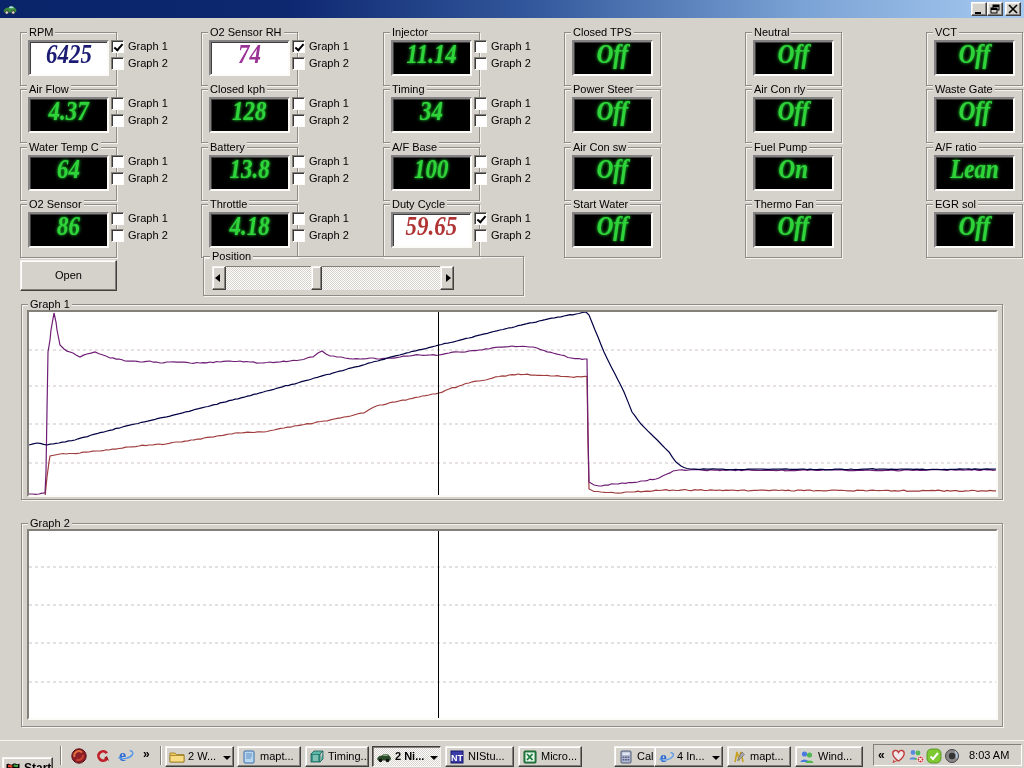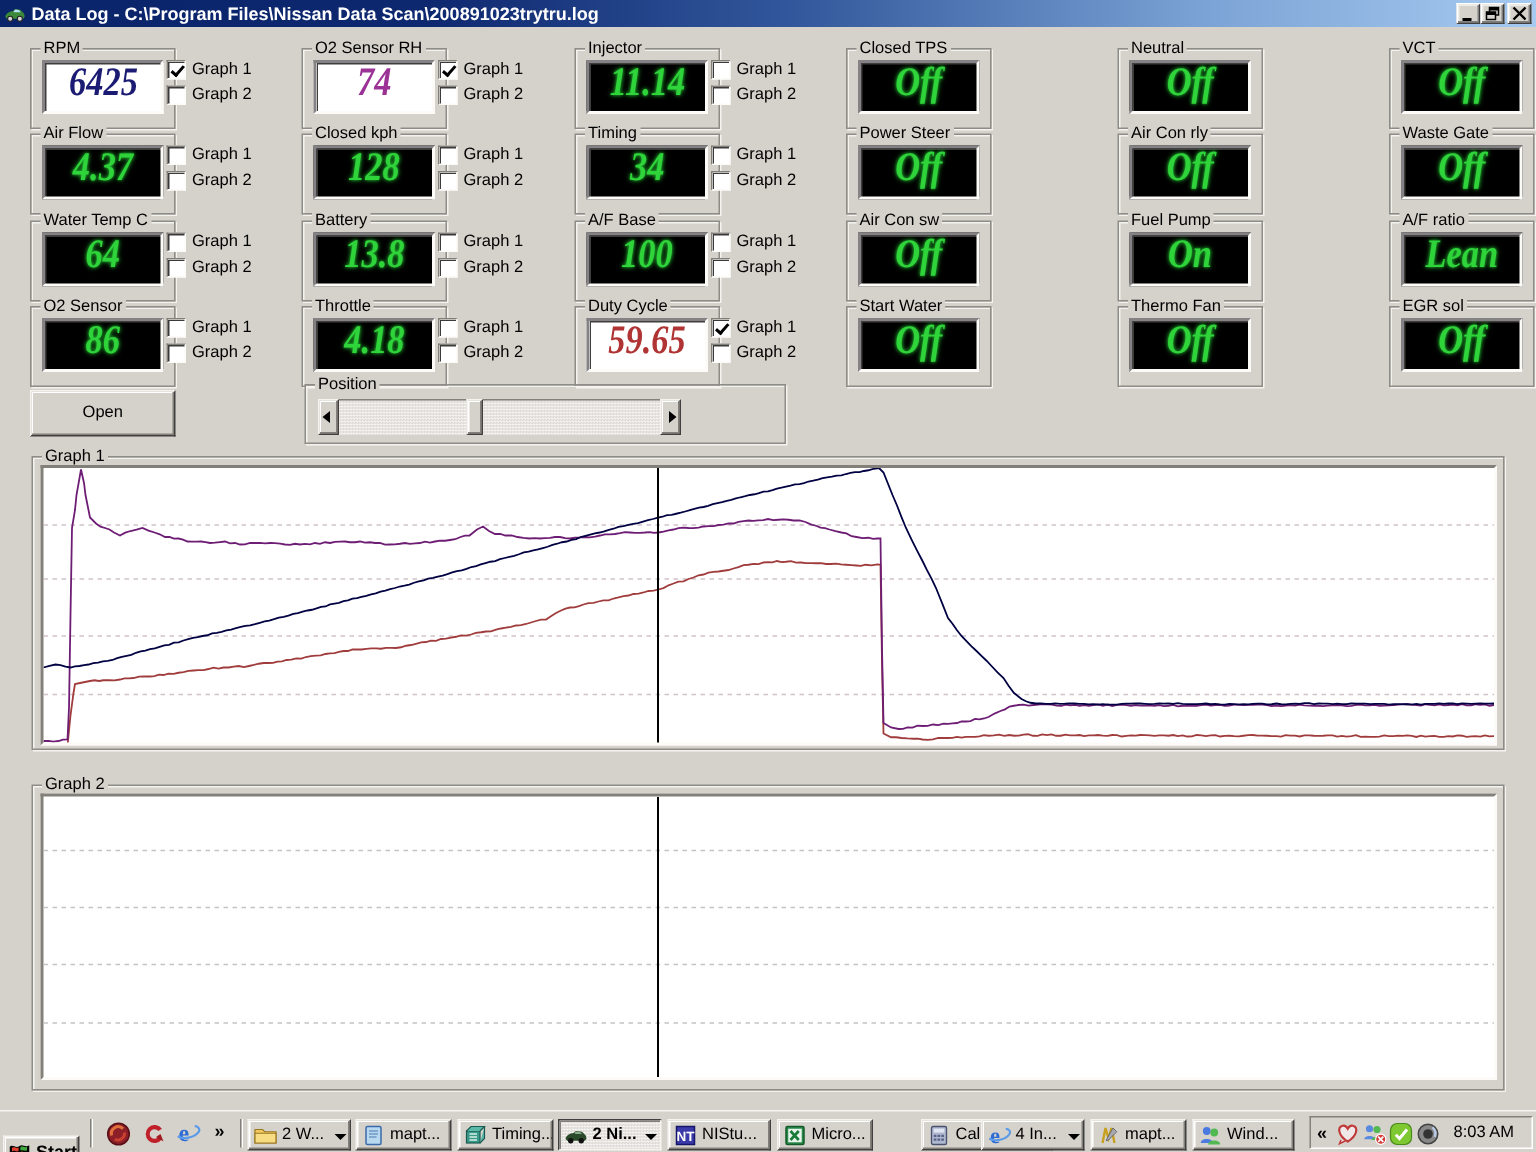--- a/index.html
+++ b/index.html
@@ -102,21 +102,20 @@
 </head>
 <body>
 <div id="screen">
   <div id="titlebar">
     <svg class="ticon" viewBox="0 0 14 14">
       <path d="M0.5 9 C1.5 6.5 3.5 5.5 5.5 5.5 L7 4 L10.5 4.5 L13 7 L13.5 9 L12.5 10.5 L1.5 10.5 Z" fill="#3a8a3a"></path>
       <circle cx="3.8" cy="10.5" r="1.7" fill="#d8d8d8" stroke="#222" stroke-width="0.7"></circle>
       <circle cx="10.2" cy="10.5" r="1.7" fill="#d8d8d8" stroke="#222" stroke-width="0.7"></circle>
       <path d="M6 5.5 L7.5 4.3 L9.8 4.8 L10.8 6.2 L6.5 6.2 Z" fill="#b8e0f8"></path>
     </svg>
-    <span class="ttext">Data Log - C:\Program Files\Nissan Data Scan\200891023trytru.log</span>
     <div class="tbtn" style="left:971px"><svg width="14" height="12" viewBox="0 0 14 12">
           <rect x="3" y="9" width="6" height="2" fill="#000"></rect>
         </svg></div>
     <div class="tbtn" style="left:987px"><svg width="14" height="12" viewBox="0 0 14 12">
           <rect x="5" y="2" width="6" height="5" fill="none" stroke="#000" stroke-width="1"></rect>
           <rect x="5" y="2" width="6" height="2" fill="#000"></rect>
           <rect x="3" y="5" width="6" height="5" fill="#d5d2cb" stroke="#000" stroke-width="1"></rect>
           <rect x="3" y="5" width="6" height="2" fill="#000"></rect>
         </svg></div>
     <div class="tbtn" style="left:1005px"><svg width="14" height="12" viewBox="0 0 14 12">

